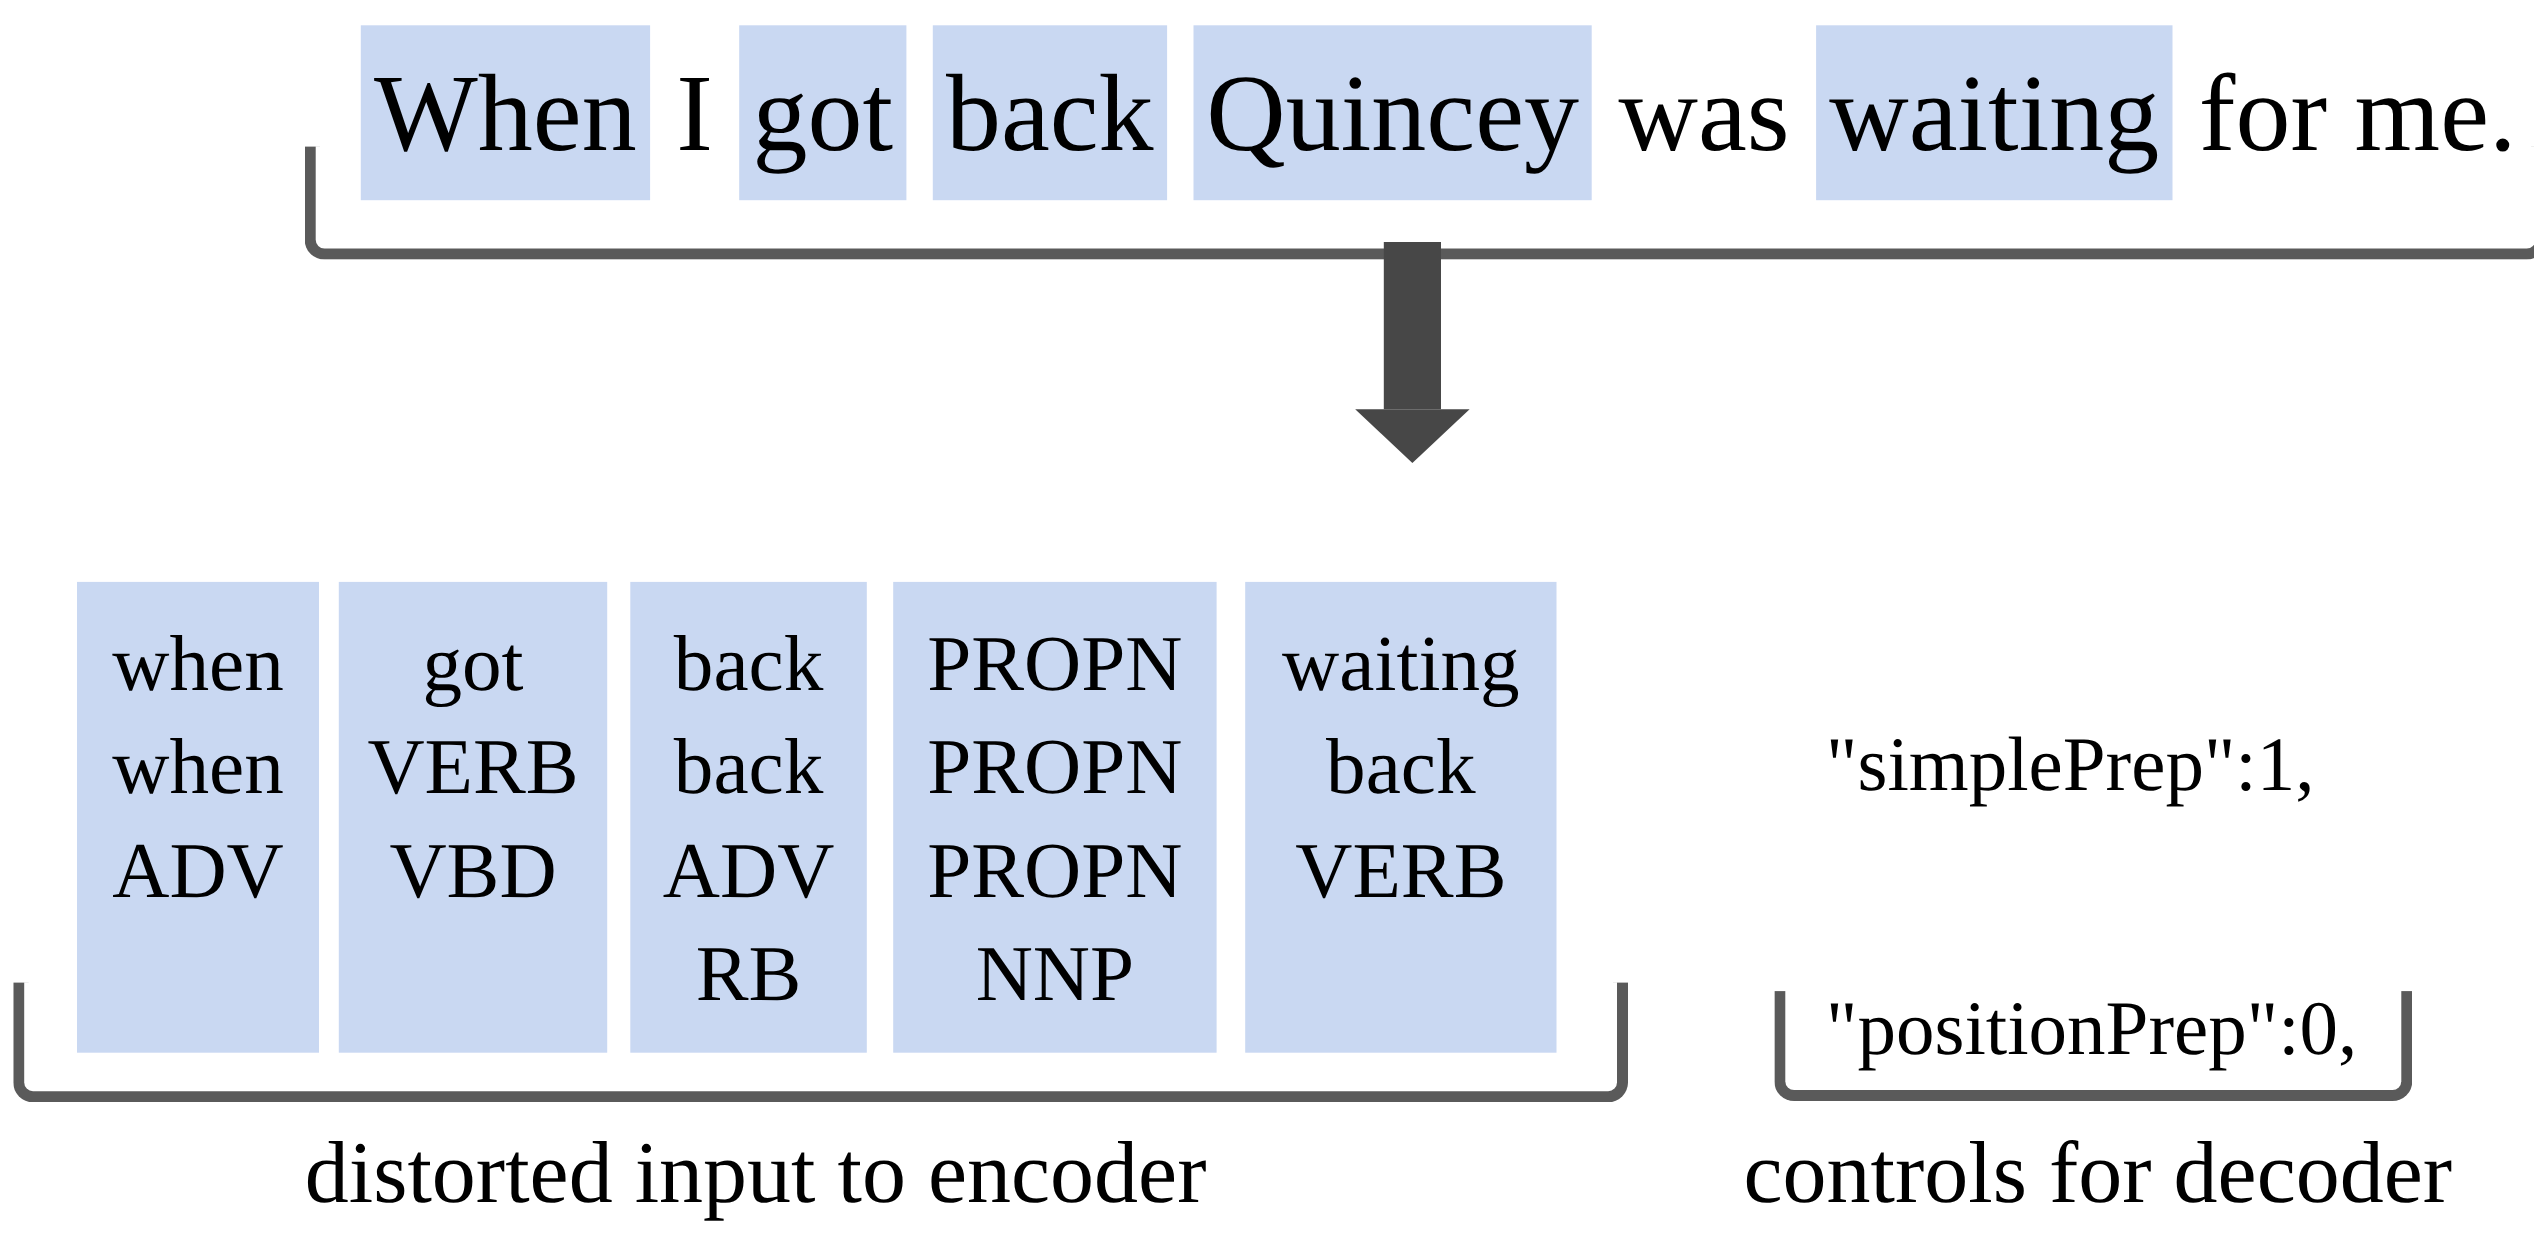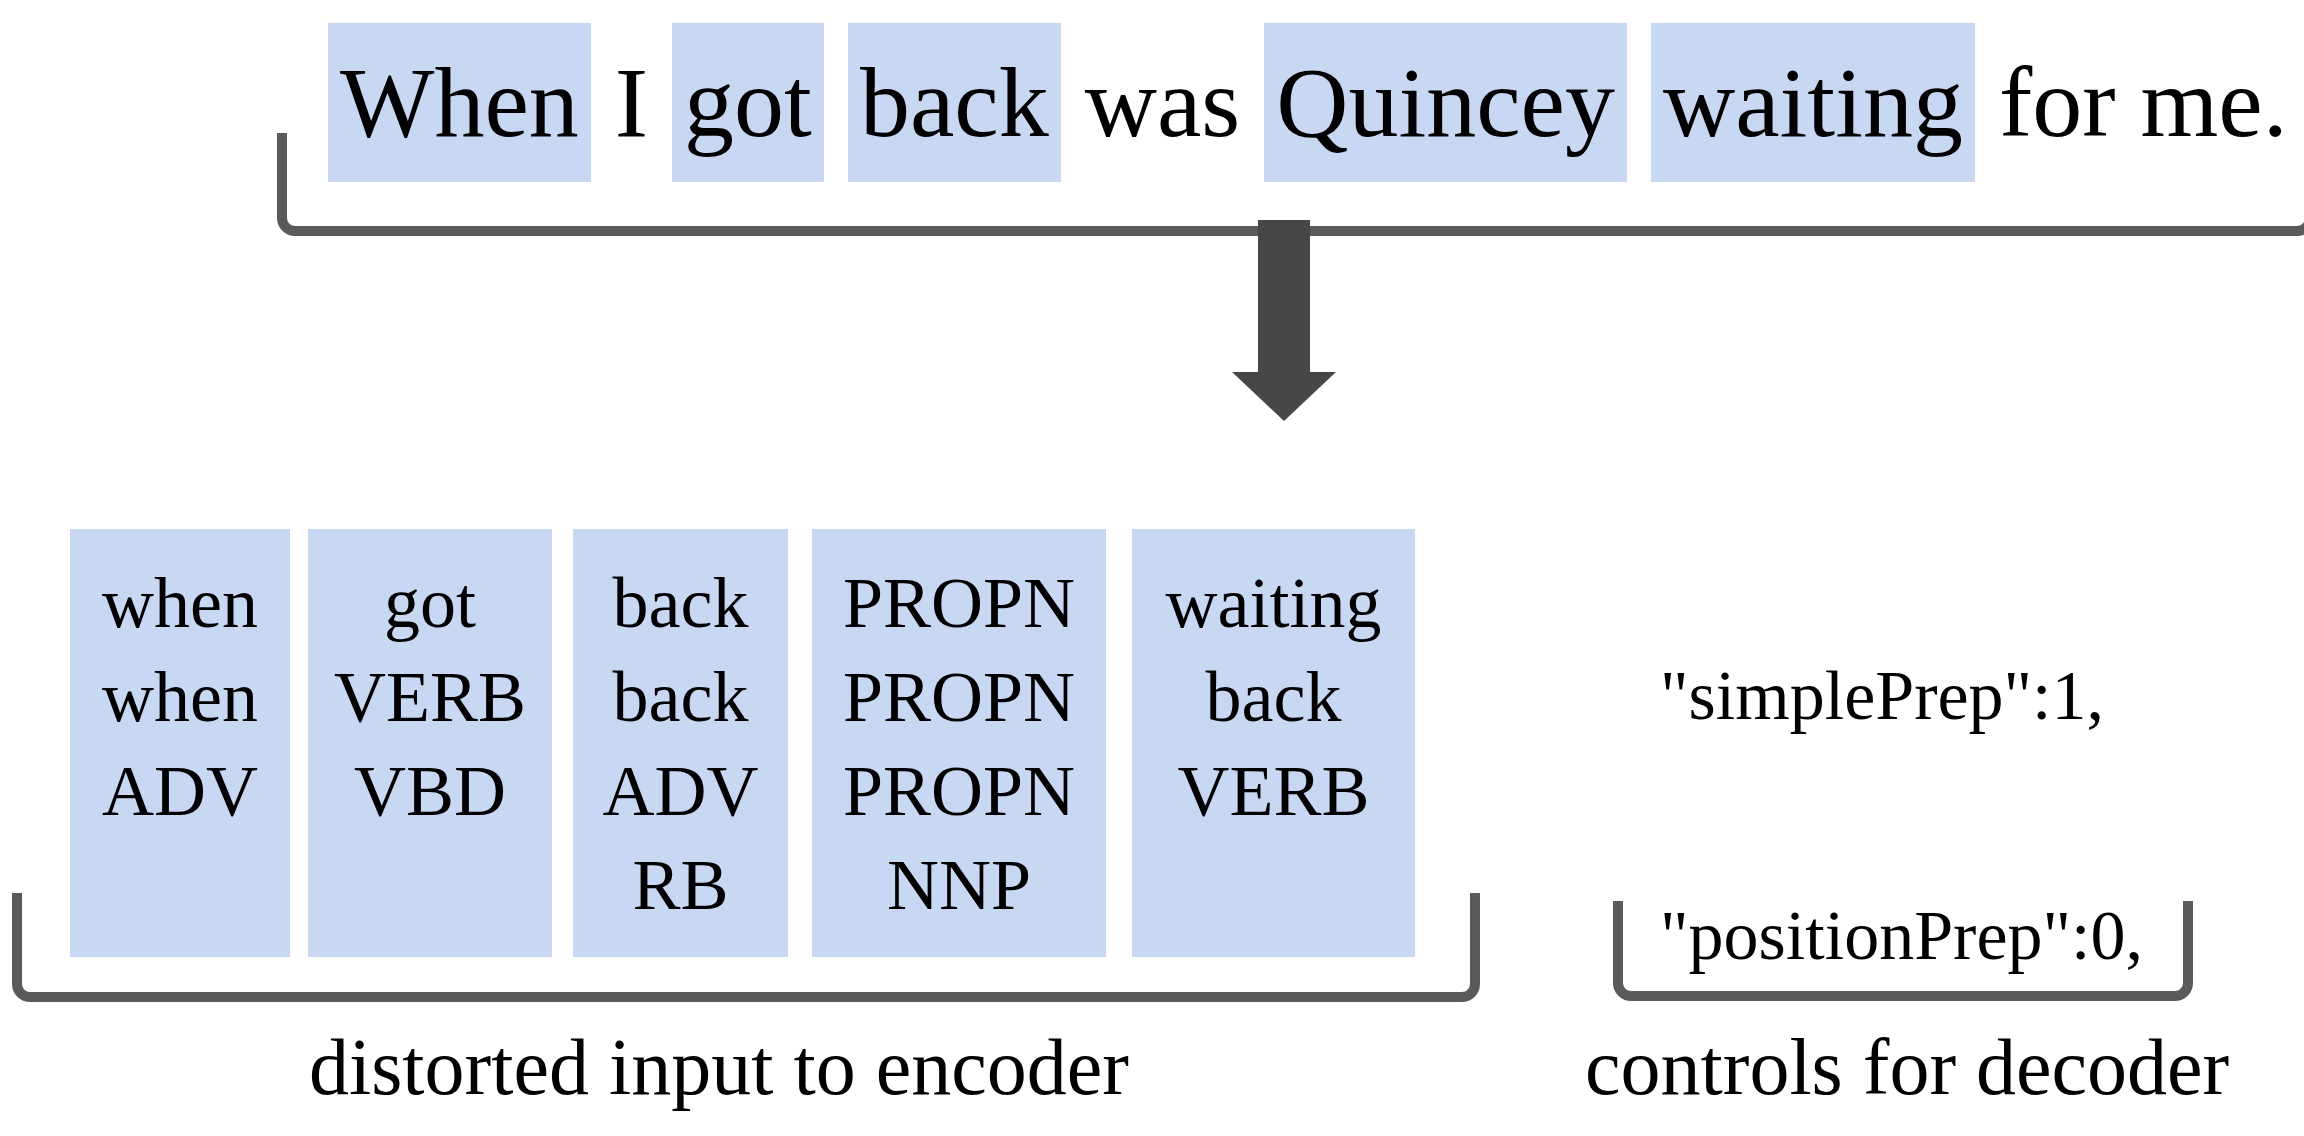--- a/index.html
+++ b/index.html
@@ -59,33 +59,33 @@
 
   
   .controls{
     left:1660px;top:496px;
     font-size:70px;line-height:80px;
     white-space:pre;
   }
 
   
   .caption{font-size:80px;line-height:90px;top:1022px;white-space:pre;}
-  .caption.enc-label{left:277px;margin-left:32px;}
+  .caption.enc-label{left:277px;}
   .caption.dec-label{left:1585px;}
 </style>
 </head>
 <body>
 
 <div class="abs sentence">
   <span class="word hl">When</span>
   <span class="word">I</span>
   <span class="word hl">got</span>
   <span class="word hl">back</span>
+  <span class="word hl">Quincey</span>
   <span class="word">was</span>
-  <span class="word hl">Quincey</span>
   <span class="word hl">waiting</span>
   <span class="word">for me.</span>
 </div>
 
 <div class="abs bracket top"></div>
 
 <div class="abs arrow-stem"></div>
 <div class="abs arrow-head"></div>
 
 <div class="abs col col1">

